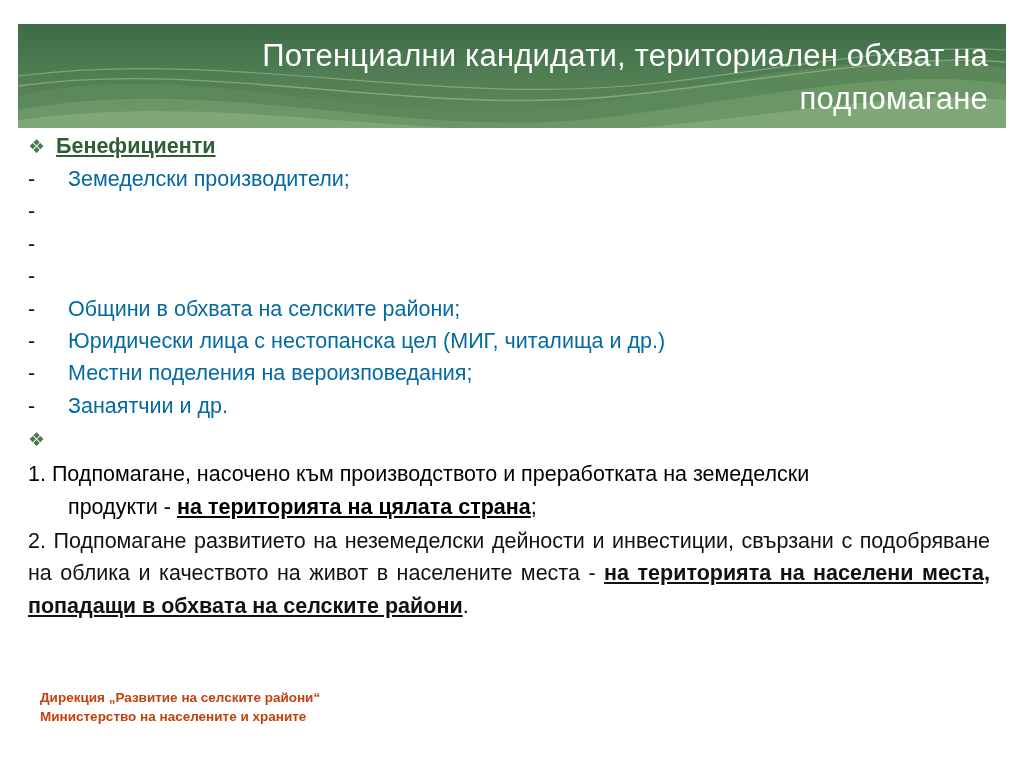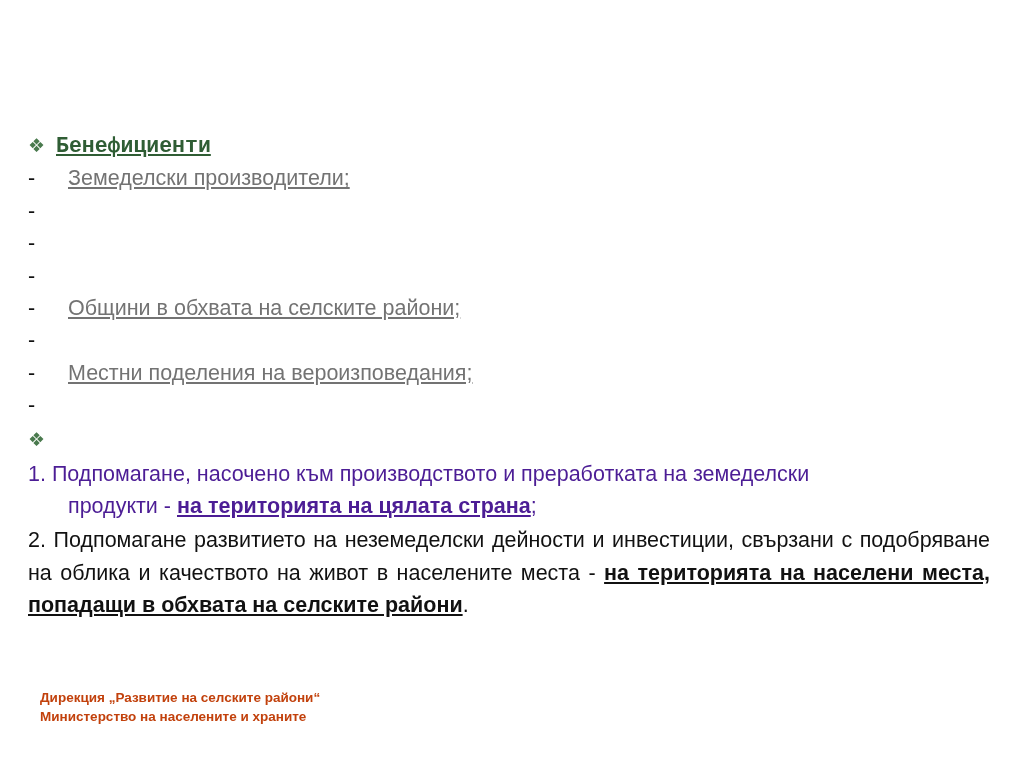--- a/index.html
+++ b/index.html
@@ -56,21 +56,21 @@
   .content {
     position: absolute;
     left: 28px;
     top: 128px;
     width: 972px;
   }
 
   .line {
     font-size: 21.5px;
     line-height: 32.4px;
-    color: #4c1d95;
+    color: #000000;
     white-space: nowrap;
   }
 
   .bullet-head {
     display: flex;
     align-items: baseline;
     gap: 10px;
     margin-top: 2px;
   }
   .bullet-head .dia {
@@ -79,39 +79,37 @@
     line-height: 32px;
     width: 18px;
     display: inline-block;
   }
   .bullet-head .txt {
     color: #2f5d34;
     font-weight: bold;
     font-size: 21.5px;
     line-height: 32.4px;
     text-decoration: underline;
-    font-family: Liberation Mono, monospace;
   }
 
   .dash-item {
     display: flex;
     align-items: baseline;
   }
   .dash-item .dash {
     width: 40px;
     flex: 0 0 40px;
     color: #111111;
     font-size: 21.5px;
     line-height: 32.4px;
   }
   .dash-item .txt {
-    color: #737373;
-    font-size: 21.5px;
-    line-height: 32.4px;
-    text-decoration: underline;
+    color: #0369a1;
+    font-size: 21.5px;
+    line-height: 32.4px;
   }
 
   .para {
     font-size: 21.5px;
     line-height: 32.4px;
     color: #111111;
     margin-top: 2px;
   }
   .para.p1 {
     text-align: left;
@@ -140,20 +138,30 @@
     font-size: 13.5px;
     line-height: 19px;
   }
   .footer div { white-space: nowrap; }
 </style>
 </head>
 <body>
 
 <div class="slide">
 
+  <div class="header">
+    <svg class="waves" viewBox="0 0 988 104" preserveAspectRatio="none">
+      <path d="M0,72 C180,30 380,112 560,82 C720,56 860,22 988,44 L988,104 L0,104 Z" fill="#5c8a5d" opacity="0.85"></path>
+      <path d="M0,86 C200,48 400,120 600,92 C760,70 880,44 988,60 L988,104 L0,104 Z" fill="#6f9a68" opacity="0.85"></path>
+      <path d="M0,96 C220,66 420,124 640,102 C800,86 900,66 988,76 L988,104 L0,104 Z" fill="#86ab7c" opacity="0.8"></path>
+      <path d="M0,62 C200,34 400,96 620,70 C790,50 890,30 988,38" fill="none" stroke="#8fb487" stroke-width="1.4" opacity="0.75"></path>
+      <path d="M0,52 C220,24 420,86 650,58 C810,38 900,20 988,26" fill="none" stroke="#9dbf93" stroke-width="1.2" opacity="0.6"></path>
+    </svg>
+    <div class="title">Потенциални кандидати, териториален обхват на подпомагане</div>
+  </div>
 
   <div class="content">
 
     <div class="bullet-head">
       <span class="dia">❖</span>
       <span class="txt">Бенефициенти</span>
     </div>
 
     <div class="dash-item">
       <span class="dash">-</span>
@@ -167,27 +175,29 @@
     </div>
     <div class="dash-item">
       <span class="dash">-</span>
     </div>
     <div class="dash-item">
       <span class="dash">-</span>
       <span class="txt">Общини в обхвата на селските райони;</span>
     </div>
     <div class="dash-item">
       <span class="dash">-</span>
+      <span class="txt">Юридически лица с нестопанска цел (МИГ, читалища и др.)</span>
     </div>
     <div class="dash-item">
       <span class="dash">-</span>
       <span class="txt">Местни поделения на вероизповедания;</span>
     </div>
     <div class="dash-item">
       <span class="dash">-</span>
+      <span class="txt">Занаятчии и др.</span>
     </div>
 
     <div class="bullet-head">
       <span class="dia">❖</span>
     </div>
 
     <div class="para p1">
       <div class="line">1. Подпомагане, насочено към производството и преработката на земеделски</div>
       <div class="line"><span class="indent"></span><span>продукти  - </span><span class="u-bold">на територията на цялата страна</span><span>;</span></div>
     </div>

